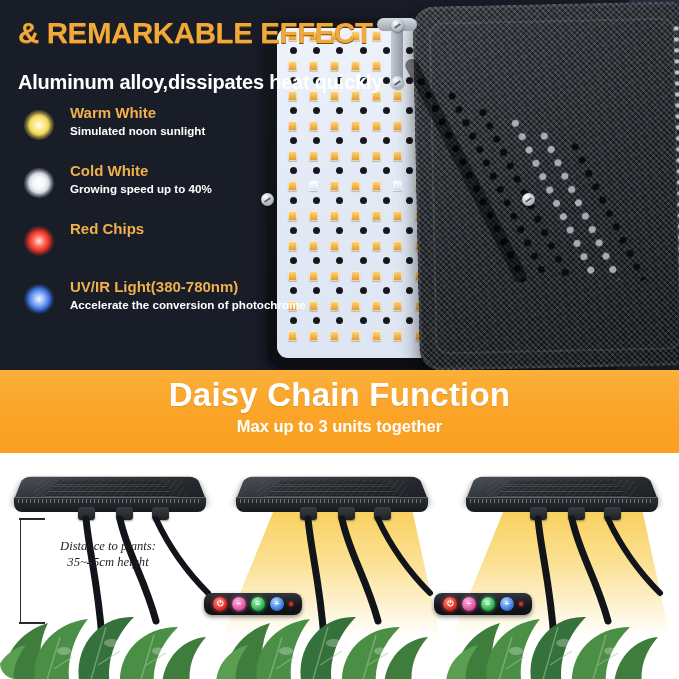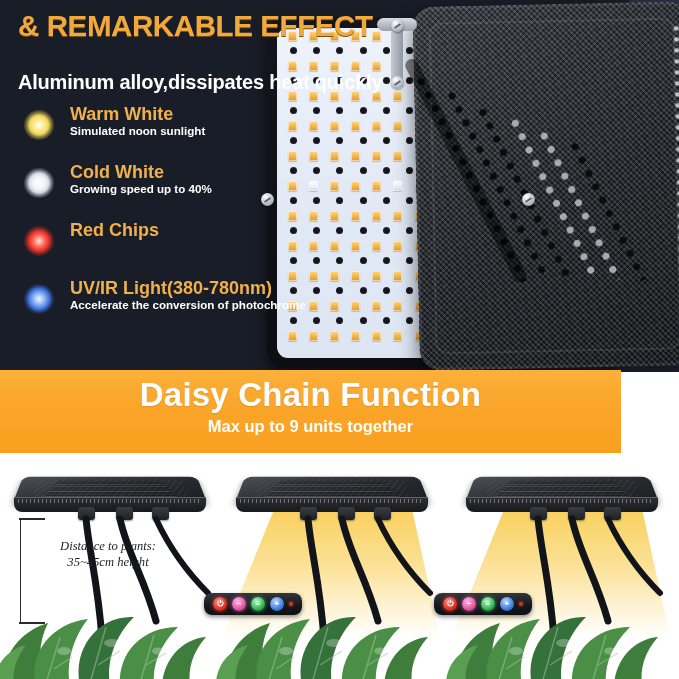--- a/index.html
+++ b/index.html
@@ -10,32 +10,32 @@
   .top{position:absolute;left:0;top:0;width:679px;height:372px;
        background:linear-gradient(160deg,#2f384c 0%,#2a3245 38%,#242b3c 70%,#222938 100%);overflow:hidden;}
 
   .darkcard{position:absolute;left:-14px;top:-14px;width:643px;height:386px;
             background:#191d28;border-radius:0 0 26px 0;}
 
   .headline{position:absolute;left:18px;top:6px;width:470px;}
   .headline .l1,.headline .l2{
       font-size:29.5px;font-weight:bold;letter-spacing:-.4px;line-height:30px;
       color:#f2a93c;text-shadow:0 1px 0 #7a4f10;white-space:nowrap;}
-  .headline .l2{margin-top:5px;}
+  .headline .l2{margin-top:12px;}
   .subhead{position:absolute;left:18px;top:71px;font-size:20px;font-weight:bold;color:#ffffff;
            letter-spacing:-.2px;white-space:nowrap;}
 
   .feats{position:absolute;left:16px;top:104px;width:300px;}
   .feat{position:relative;height:58px;}
   .dot{position:absolute;left:8px;top:6px;width:30px;height:30px;border-radius:50%;}
   .dot.warm{background:radial-gradient(circle at 50% 50%,#ffffff 0%,#ffe98a 26%,#f0d85e 44%,rgba(190,170,60,.45) 62%,rgba(60,60,50,0) 78%);}
   .dot.cold{background:radial-gradient(circle at 50% 50%,#ffffff 0%,#f4f6fa 28%,#d6dae2 46%,rgba(150,158,172,.42) 64%,rgba(50,55,65,0) 80%);}
   .dot.red {background:radial-gradient(circle at 50% 50%,#ffe6e2 0%,#ff6f5e 26%,#e8342a 46%,rgba(160,40,35,.45) 64%,rgba(60,30,30,0) 80%);}
   .dot.blue{background:radial-gradient(circle at 50% 50%,#f0f6ff 0%,#8fb6f5 26%,#3f74dd 48%,rgba(45,80,170,.42) 64%,rgba(30,40,70,0) 80%);}
-  .ftitle{position:absolute;left:54px;top:0px;font-size:18px;font-weight:bold;color:#f0b04a;white-space:nowrap;}
+  .ftitle{position:absolute;left:54px;top:0px;font-size:15px;font-weight:bold;color:#f0b04a;white-space:nowrap;}
   .fdesc {position:absolute;left:54px;top:20px;font-size:11.6px;font-weight:bold;color:#ffffff;white-space:nowrap;}
 
   
   .led-wrap{position:absolute;left:267px;top:18px;width:262px;height:350px;}
   .led-body{position:absolute;left:0;top:0;width:262px;height:350px;border-radius:16px;
             background:linear-gradient(180deg,#14161c,#0c0e12);
             box-shadow:0 6px 16px rgba(0,0,0,.55);}
   .led-board{position:absolute;left:10px;top:10px;width:242px;height:330px;border-radius:11px;
              background:linear-gradient(175deg,#eef3fb 0%,#e3eaf6 45%,#dde5f3 100%);
              overflow:hidden;}
@@ -75,28 +75,28 @@
       box-shadow:inset 0 0 0 2px rgba(255,255,255,.09);}
   .vent{position:absolute;width:13px;border-radius:7px;background:rgba(0,0,0,.82);
         box-shadow:inset 0 0 3px rgba(0,0,0,.9),0 0 0 1px rgba(255,255,255,.07);}
   .dots-diag{position:absolute;width:15px;height:230px;
       background:radial-gradient(circle at 50% 6px,#0a0b0d 3.3px,rgba(0,0,0,0) 3.8px) 0 0/15px 15px repeat-y;}
   .dots-diag.lite{background:radial-gradient(circle at 50% 6px,#cfd4da 3.3px,rgba(0,0,0,0) 3.8px) 0 0/15px 15px repeat-y;opacity:.75;}
   .edge-dots{position:absolute;right:10px;top:22px;width:9px;height:320px;
       background:radial-gradient(circle at 50% 5px,rgba(235,240,246,.75) 2.2px,rgba(0,0,0,0) 2.7px) 0 0/9px 11px repeat-y;}
 
   
-  .banner{position:absolute;left:0;top:370px;width:621px;height:83px;
+  .banner{position:absolute;left:0;top:370px;width:679px;height:83px;
           background:linear-gradient(180deg,#fcb03a 0%,#fba52a 45%,#f9a01f 100%);}
   .banner h2{margin:0;padding-top:6px;text-align:center;color:#ffffff;font-size:33px;
              font-weight:bold;letter-spacing:.2px;text-shadow:0 1px 1px rgba(150,85,0,.25);}
   .banner p{margin:0;padding-top:3px;text-align:center;color:#ffffff;font-size:16.5px;font-weight:bold;}
 
   
-  .bottom{position:absolute;left:0;top:453px;width:679px;height:226px;background:#ffffff;overflow:hidden;}
+  .bottom{position:absolute;left:0;top:453px;width:679px;height:226px;background:#ffffff;overflow:hidden;border-radius:16px;}
   .unit{position:absolute;top:0;width:232px;height:226px;}
   .u1{left:-6px;} .u2{left:216px;} .u3{left:446px;}
 
   .beam{position:absolute;left:6px;top:24px;width:218px;height:160px;
         background:linear-gradient(180deg,rgba(247,193,45,.92),rgba(250,214,110,.72) 55%,rgba(255,243,205,0));
         clip-path:polygon(30% 0%,84% 0%,100% 100%,0% 100%);}
 
   .lamp{position:absolute;left:18px;top:6px;width:196px;height:62px;}
   .lamp-top{position:absolute;left:0;top:0;width:196px;height:46px;border-radius:9px;
      background:linear-gradient(160deg,#4a4f56 0%,#35393f 30%,#24272c 70%,#1a1d21 100%);
@@ -471,21 +471,21 @@
         <div class="feat">
           <span class="dot blue"></span>
           <span class="ftitle">UV/IR Light(380-780nm)</span>
           <span class="fdesc">Accelerate the conversion of photochrome</span>
         </div>
       </div>
   </div>
 
   <div class="banner">
     <h2>Daisy Chain Function</h2>
-    <p>Max up to 9 units together</p>
+    <p>Max up to 3 units together</p>
   </div>
 
   <div class="bottom" id="bottomRow">
       <div class="unit u1">
         <div class="lamp">
           <div class="lamp-top">
             <div class="chev"></div>
             <div class="fins"></div>
           </div>
           <div class="lamp-edge"></div>

